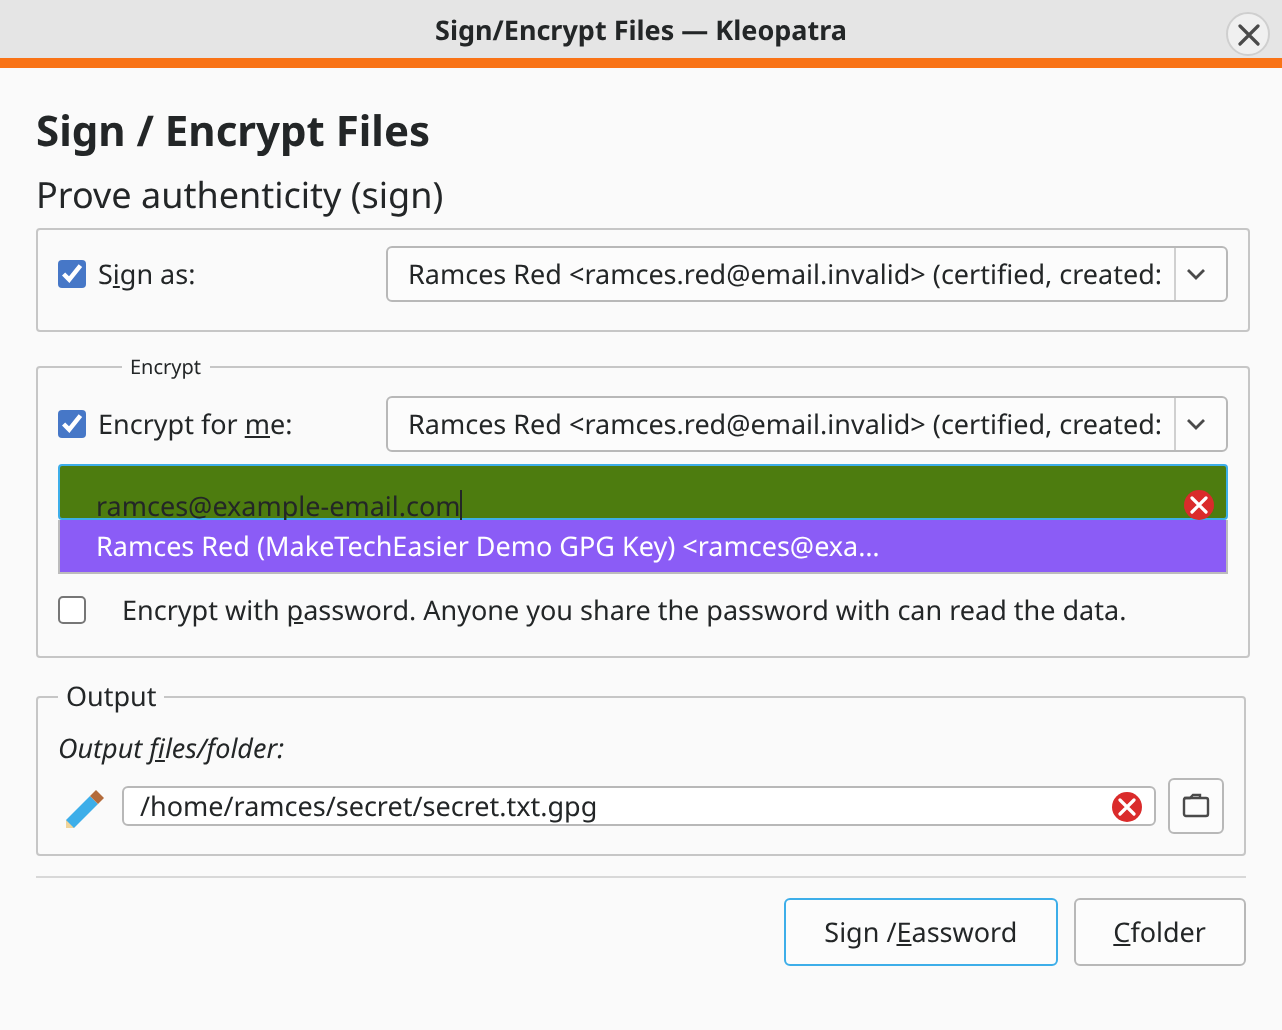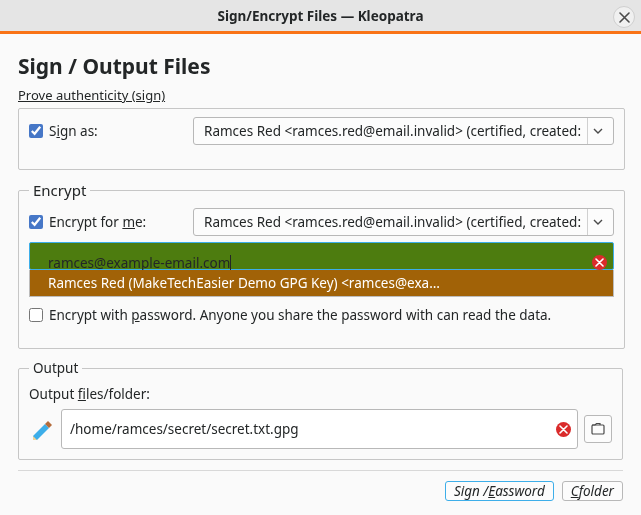--- a/index.html
+++ b/index.html
@@ -9,21 +9,21 @@
     font-size: 13.5px;
     background: #fafafa;
     color: #232627;
     width: 641px;
     height: 515px;
     overflow: hidden;
   }
   .titlebar {
     height: 34px;
     background: #e5e5e5;
-    border-bottom: 3px solid #f97316;
+    border-bottom: 5px solid #f97316;
     display: flex;
     align-items: center;
     justify-content: center;
     position: relative;
   }
   .titlebar-title { font-weight: bold; font-size: 13.5px; }
   .titlebar-close {
     position: absolute; right: 6px; top: 6px;
     width: 22px; height: 22px;
     border-radius: 50%;
@@ -31,42 +31,42 @@
     border: 1px solid #cfcfcf;
     display: flex; align-items: center; justify-content: center;
     cursor: pointer;
   }
   .titlebar-close svg { width: 11px; height: 11px; }
   .content { padding: 12px 18px 10px 18px; }
   h1 {
     font-size: 21px; font-weight: bold;
     margin: 6px 0 6px 0;
   }
-  .section-label { font-size: 13px; margin: 2px 0 4px 0; text-decoration: underline; }
+  .section-label { font-size: 18px; margin: 2px 0 4px 0; }
   fieldset {
     border: 1px solid #c6c6c6;
     border-radius: 2px;
     margin: 0 0 10px 0;
     padding: 8px 10px 10px 10px;
   }
-  fieldset.encrypt legend { padding: 0 4px; font-size: 15px; }
+  fieldset.encrypt legend { padding: 0 4px; font-size: 10px; margin-left: 32px; }
   fieldset.output legend { padding: 0 4px; font-size: 13.5px; }
   .row {
     display: flex;
     align-items: center;
     gap: 8px;
     margin-bottom: 6px;
   }
-  .row.nomb { margin-bottom: 14px; }
+  .row.nomb { margin-bottom: 4px; }
   .checkcell {
     display: flex; align-items: center;
     width: 156px;
     flex: 0 0 156px;
   }
-  .checkcell.wide { width: auto; flex: 0 0 auto; }
+  .checkcell.wide { width: auto; flex: 0 0 auto; gap: 12px; }
   input[type=checkbox] {
     width: 14px; height: 14px;
     margin: 0 6px 0 0;
     accent-color: #4677c7;
   }
   .chk-label .ul { text-decoration: underline; }
   .combo {
     flex: 1;
     height: 28px;
     background: #fcfcfc;
@@ -127,34 +127,34 @@
     border-top: none;
     z-index: 5;
   }
   .dropdown .opt {
     padding: 4px 8px 4px 18px;
     font-size: 13.5px;
     white-space: nowrap; overflow: hidden; text-overflow: ellipsis;
     cursor: pointer;
   }
   .dropdown .opt.sel {
-    background: #a16207;
+    background: #8b5cf6;
     color: #fff;
   }
-  .output-label { margin-bottom: 6px; }
+  .output-label { margin-bottom: 6px; font-style: italic; }
   .output-label .ul { text-decoration: underline; }
   .out-row { display: flex; align-items: center; gap: 6px; }
   .pencil {
     width: 26px; height: 26px;
     display: flex; align-items: center; justify-content: center;
   }
   .pencil svg { width: 24px; height: 24px; }
   .out-input {
     flex: 1;
-    height: 40px;
+    height: 20px;
     border: 1px solid #b8b8b8;
     background: #fff;
     border-radius: 3px;
     display: flex; align-items: center;
     padding: 0 6px 0 8px;
     font-size: 13.5px;
   }
   .out-input .val { flex:1; white-space: nowrap; overflow: hidden; }
   .browse-btn {
     width: 28px; height: 28px;
@@ -166,48 +166,47 @@
   }
   .browse-btn svg { width: 16px; height: 16px; }
   hr.sep {
     border: none; border-top: 1px solid #d8d8d8;
     margin: 10px 0;
   }
   .buttons {
     display: flex; justify-content: flex-end; gap: 8px;
   }
   .btn {
-    height: 20px;
-    padding: 0 8px;
+    height: 34px;
+    padding: 0 19px;
     border: 1px solid #b8b8b8;
     background: #fcfcfc;
     border-radius: 3px;
     font-size: 13.5px;
     display: flex; align-items: center; justify-content: center;
     cursor: pointer;
-    font-style: italic;
   }
   .btn.primary { border: 1.5px solid #3daee9; }
   .btn .ul { text-decoration: underline; }
   .mt6 { margin-top: 6px; }
 </style>
 </head>
 <body>
 
 <div class="titlebar">
   <div class="titlebar-title">Sign/Encrypt Files — Kleopatra</div>
   <div class="titlebar-close">
     <svg viewBox="0 0 11 11">
         <path d="M1 1 L10 10 M10 1 L1 10" stroke="#4a4a4a" stroke-width="1.6" fill="none" stroke-linecap="round"></path>
       </svg>
   </div>
 </div>
 
 <div class="content">
-  <h1>Sign / Output Files</h1>
+  <h1>Sign / Encrypt Files</h1>
 
   <div class="section-label">Prove authenticity (sign)</div>
 
   <fieldset class="sign">
     <div class="row nomb">
       <label class="checkcell">
         <input type="checkbox" checked="" style="">
         <span class="chk-label"><span>S</span><span class="ul">i</span><span>gn as:</span></span>
       </label>
       <div class="combo">

